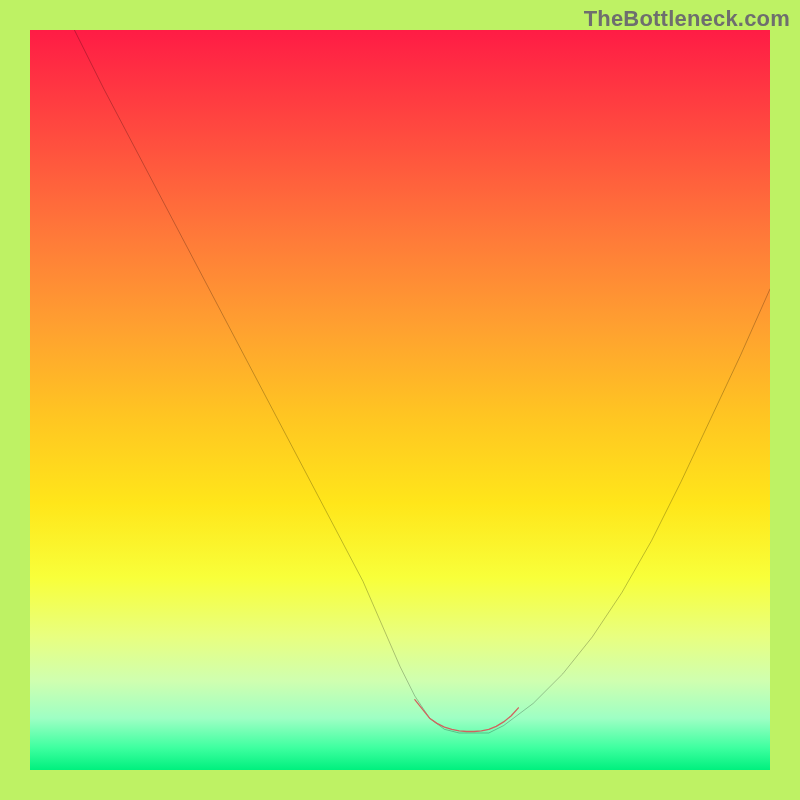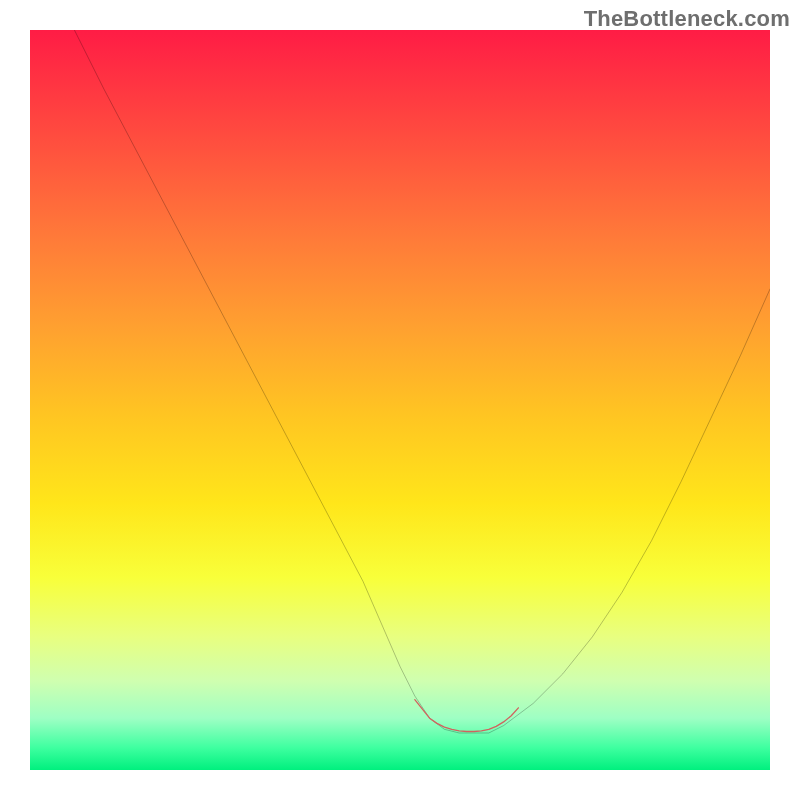--- a/index.html
+++ b/index.html
@@ -9,21 +9,21 @@
     height: 800px;
     overflow: hidden;
     background: #000;
   }
   .frame {
     position: absolute;
     top: 0;
     left: 0;
     width: 800px;
     height: 800px;
-    background: #ffffff;
+    background: #bef264;
   }
   .plot {
     position: absolute;
     top: 30px;
     left: 30px;
     width: 740px;
     height: 740px;
     background: linear-gradient(
       to bottom,
       #ff1c45 0%,

